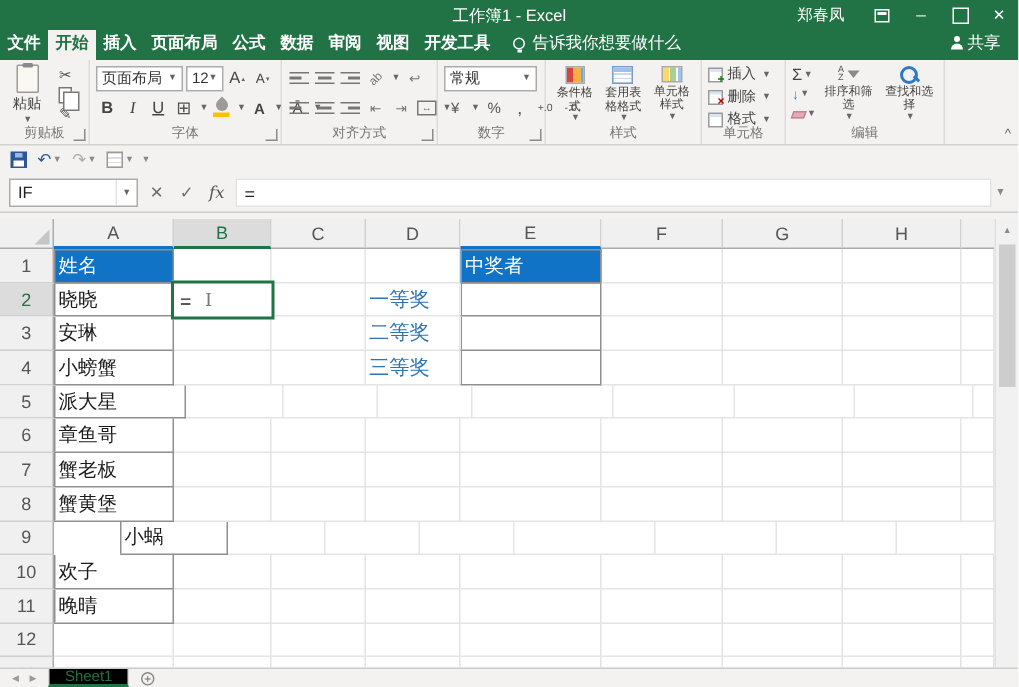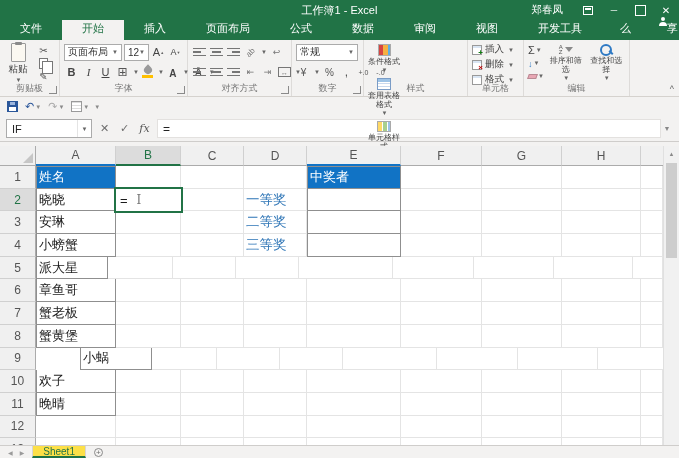--- a/index.html
+++ b/index.html
@@ -16,21 +16,21 @@
   .wbtn{width:26px;height:100%;display:flex;align-items:center;justify-content:center;font-size:10px;color:#fff;}
   .ic-ribopt{width:10px;height:9px;border:1px solid #fff;position:relative;}
   .ic-ribopt::after{content:"";position:absolute;left:1px;right:1px;top:1px;height:2px;background:#fff;}
   .g-min::before{content:"─";font-size:9px;}
   .g-max::before{content:"";width:9px;height:9px;border:1px solid #fff;display:block;}
   .g-close::before{content:"✕";font-size:10px;}
 
   
   .tabrow{height:20px;background:var(--green);display:flex;align-items:flex-end;}
   .tabs{display:flex;align-items:flex-end;height:100%;}
-  .rtab{padding:3px 20px 4px;font-size:11px;color:#fff;white-space:nowrap;}
+  .rtab{padding:3px 5px 4px;font-size:11px;color:#fff;white-space:nowrap;font-weight:bold;}
   .rtab.active{background:#F3F2F1;color:var(--green);}
   .tellme{display:flex;align-items:center;gap:5px;color:#fff;font-size:11px;padding:0 10px 4px;}
   .bulb{width:8px;height:8px;border:1px solid #fff;border-radius:50%;position:relative;display:inline-block;}
   .bulb::after{content:"";position:absolute;left:2px;bottom:-3px;width:3px;height:2px;background:#fff;}
   .share{margin-left:auto;display:flex;align-items:center;gap:3px;color:#fff;font-size:11px;padding:0 12px 4px;}
   .person{width:9px;height:9px;position:relative;display:inline-block;}
   .person::before{content:"";position:absolute;left:2.5px;top:0;width:4px;height:4px;border-radius:50%;background:#fff;}
   .person::after{content:"";position:absolute;left:0.5px;bottom:0;width:8px;height:4px;border-radius:4px 4px 0 0;background:#fff;}
 
   
@@ -77,21 +77,21 @@
   .ic-merge{width:13px;height:10px;border:1px solid #767676;display:flex;align-items:center;justify-content:center;font-size:7px;color:#767676;}
   .ic-merge::before{content:"↔";}
 
   .numgrp{width:72px;}
   .i-cur::before{content:"¥";font-size:10px;color:#555;}
   .i-pct::before{content:"%";font-size:10px;color:#555;}
   .i-comma::before{content:",";font-size:12px;color:#555;}
   .i-dec0::before{content:"+.0";font-size:7px;color:#555;}
   .i-dec1::before{content:"-.0";font-size:7px;color:#555;}
 
-  .styles{flex-direction:column;gap:2px;width:104px;align-items:flex-start;}
+  .styles{flex-direction:row;gap:2px;width:104px;align-items:flex-start;}
   .stylebtn{width:32px;display:flex;flex-direction:column;align-items:center;font-size:8px;line-height:9px;color:#444;text-align:center;padding-top:1px;}
   .i-cond{width:13px;height:12px;background:linear-gradient(90deg,#D64541 0 4px,#F5B041 4px 9px,#5DADE2 9px 13px);border:1px solid #aaa;margin-bottom:1px;}
   .i-table{width:14px;height:12px;border:1px solid #7a9cc6;background:repeating-linear-gradient(0deg,#fff 0 2px,#c9d9ee 2px 3px);box-shadow:inset 0 3px #9DC3E6;margin-bottom:1px;}
   .i-cellst{width:14px;height:11px;background:linear-gradient(90deg,#FFD966 0 4px,#fff 4px 5px,#A9D08E 5px 9px,#fff 9px 10px,#9DC3E6 10px 14px);border:1px solid #aaa;margin-bottom:1px;}
 
   .cellsgrp{width:56px;}
   .cellbtn{display:flex;align-items:center;font-size:9.5px;gap:3px;height:13px;color:#444;}
   .i-sheet{width:10px;height:10px;border:1px solid #999;background:#fff;box-shadow:inset 0 2px #d9e5f3;position:relative;}
   .i-sheet.ins::after{content:"+";position:absolute;right:-2px;bottom:-3px;color:#107C10;font-size:8px;font-weight:bold;}
   .i-sheet.del::after{content:"×";position:absolute;right:-2px;bottom:-3px;color:#C00000;font-size:8px;font-weight:bold;}
@@ -155,21 +155,21 @@
   .ibeam{font-family:"DejaVu Serif",serif;color:#777;margin-left:9px;font-size:12px;}
 
   
   #vscroll{position:absolute;top:146px;right:0;width:16px;height:299px;background:#F1F1F1;border-left:1px solid #E0E0E0;}
   .sb-up{height:15px;display:flex;align-items:center;justify-content:center;font-size:6px;color:#8a8a8a;}
   .sb-thumb{position:absolute;top:17px;left:2px;right:2px;height:95px;background:#CDCDCD;}
 
   
   #sheetbar{position:absolute;left:0;right:0;bottom:0;height:13px;background:#F3F2F1;border-top:1px solid #CFCDCB;display:flex;align-items:stretch;font-size:10px;z-index:6;}
   .nav{display:flex;align-items:center;gap:7px;padding:0 8px;color:#9a9a9a;font-size:6px;}
-  .stab{background:#fde047;color:var(--green);display:flex;align-items:center;padding:0 10px;border-left:1px solid #D8D5D2;border-right:1px solid #D8D5D2;border-bottom:2px solid var(--green);font-size:10px;}
+  .stab{background:#000000;color:var(--green);display:flex;align-items:center;padding:0 10px;border-left:1px solid #D8D5D2;border-right:1px solid #D8D5D2;border-bottom:2px solid var(--green);font-size:10px;}
   .addsheet{display:flex;align-items:center;justify-content:center;padding:0 8px;}
   .plus-circle{width:9px;height:9px;border:1px solid #8a8a8a;border-radius:50%;color:#6f6f6f;font-size:8px;line-height:7px;text-align:center;}
 </style>
 </head>
 <body>
 
 <div id="app">
 
   <div class="titlebar">
     <div class="tb-title">工作簿1 - Excel</div>
@@ -498,21 +498,21 @@
         <div class="g-cell" style="width: 63px;"></div>
         <div class="g-cell prize" style="width: 63px;">三等奖</div>
         <div class="g-cell bordered bl" style="width: 94px;"></div>
         <div class="g-cell" style="width: 81px;"></div>
         <div class="g-cell" style="width: 80px;"></div>
         <div class="g-cell" style="width: 79px;"></div>
         <div class="g-cell g-fill"></div>
       </div>
       <div class="g-row" style="height: 22.7px;">
         <div class="g-rowhead">5</div>
-        <div class="g-cell bordered bl" style="width: 72px;">派大星</div>
+        <div class="g-cell bordered bl" style="width: 88px;">派大星</div>
         <div class="g-cell" style="width: 65px;"></div>
         <div class="g-cell" style="width: 63px;"></div>
         <div class="g-cell" style="width: 63px;"></div>
         <div class="g-cell" style="width: 94px;"></div>
         <div class="g-cell" style="width: 81px;"></div>
         <div class="g-cell" style="width: 80px;"></div>
         <div class="g-cell" style="width: 79px;"></div>
         <div class="g-cell g-fill"></div>
       </div>
       <div class="g-row" style="height: 22.7px;">

